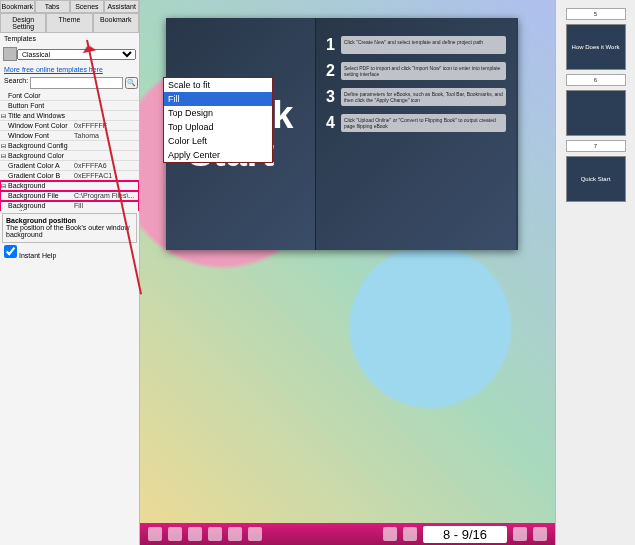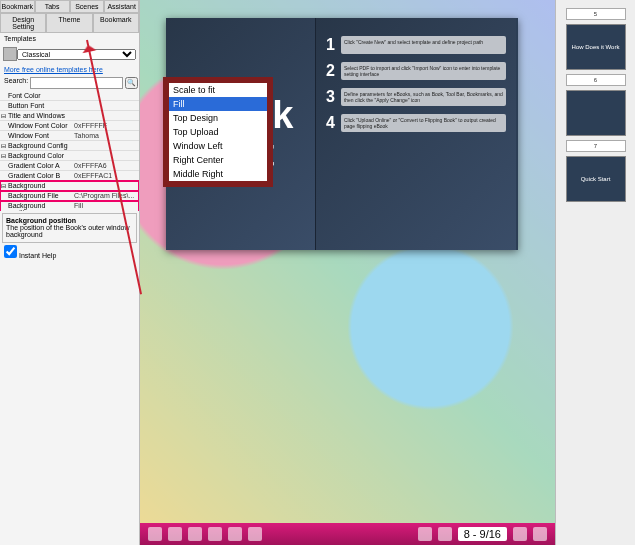--- a/index.html
+++ b/index.html
@@ -22,21 +22,21 @@
 .prop-grid { width: 100%; }
 .prop-row { display: flex; height: 18px; border-bottom: 1px solid #ccc; background: #fff; }
 .prop-row .k { flex: 0 0 148px; padding: 2px 4px 2px 18px; border-right: 1px solid #ccc; background:#f2f2f2; }
 .prop-row .k.expand::before { content: "⊟"; margin-right: 3px; margin-left: -12px; font-size:8px;}
 .prop-row .v { flex: 1; padding: 2px 4px; color:#000; }
 .prop-row .v.link { color: #00c; text-decoration: underline; cursor:pointer; }
 .prop-row .v.combo { display:flex; justify-content:space-between; align-items:center; }
 .prop-row .v.combo .arr { width:14px; height:14px; border:1px solid #666; background:#ddd; display:flex; align-items:center; justify-content:center; font-size:8px; }
 .dropdown {
   position:absolute; left:150px; top:76px; width:110px;
-  background:#fff; border:6px solid #7f1d1d; z-index:5;
+  background:#fff; border:1px solid #7f1d1d; z-index:5;
 }
 .dropdown div { padding:2px 4px; }
 .dropdown div.sel { background:#2a6bd8; color:#fff; }
 .help-box {
   position:absolute; left:10px; bottom:4px; width:240px; height:56px;
   display:flex; gap:4px;
 }
 .help-box .ico { width:26px; height:26px; background:#ccc; border-radius:50%; border:2px solid #888; position:relative; }
 .help-box .ico::after { content:"✔"; position:absolute; top:-4px; right:-4px; color:#090; font-size:14px; }
 .help-box .txt { flex:1; border:1px solid #999; background:#fff; padding:3px; }
@@ -92,21 +92,21 @@
 .thumbs { position:absolute; right:0; top:0; width:80px; bottom:0; background:#eee; border-left:1px solid #bbb;
   padding:4px; overflow:hidden; }
 .thumb { width:60px; height:46px; margin:4px auto; background:#2c3e55; color:#fff; font-size:6px;
   display:flex; align-items:center; justify-content:center; text-align:center; border:1px solid #888; }
 .thumb.n { background:#fff; color:#333; border:1px solid #aaa; height:12px; }
 
 .main-tb { position:absolute; left:0; right:0; bottom:0; height:22px;
   background:linear-gradient(#d81b7a,#a0125a); display:flex; align-items:center; gap:6px; padding:0 8px; }
 .main-tb .btn { width:14px; height:14px; background:rgba(255,255,255,.6); border-radius:2px; }
 .main-tb .spacer { flex:1; }
-.main-tb .pgbox { background:#fff; padding:1px 6px; border-radius:2px; font-size:11px; }
+.main-tb .pgbox { background:#fff; padding:1px 20px; border-radius:2px; font-size:13px; }
 
 
 .arrow {
   position:absolute; left:86px; top:40px; width:2px; height:260px;
   background:#c23; transform: rotate(-12deg); transform-origin: top; z-index:20;
 }
 .arrow::before {
   content:""; position:absolute; top:-2px; left:-6px;
   border:7px solid transparent; border-bottom-color:#c23;
 }
@@ -168,23 +168,22 @@
       <div class="prop-row">
         <div class="k">Page Width</div>
         <div class="v"></div>
       </div>
     </div>
   <div class="dropdown">
       <div>Scale to fit</div>
       <div class="sel">Fill</div>
       <div>Top Design</div>
       <div>Top Upload</div>
-      <div>Window Left</div>
-      <div>Right Center</div>
-      <div>Middle Right</div>
+      <div>Color Left</div>
+      <div>Apply Center</div>
     </div>
   <div class="help-box">
     <div class="ico"></div>
     <div class="txt">
       <div class="tit">Background position</div>
       <div>The position of the Book's background</div>
     </div>
   </div>
 </div>
 

